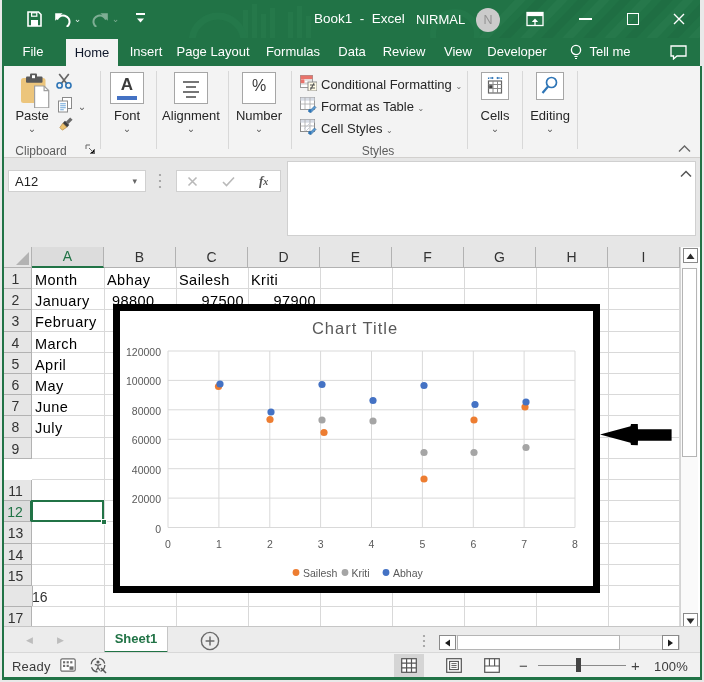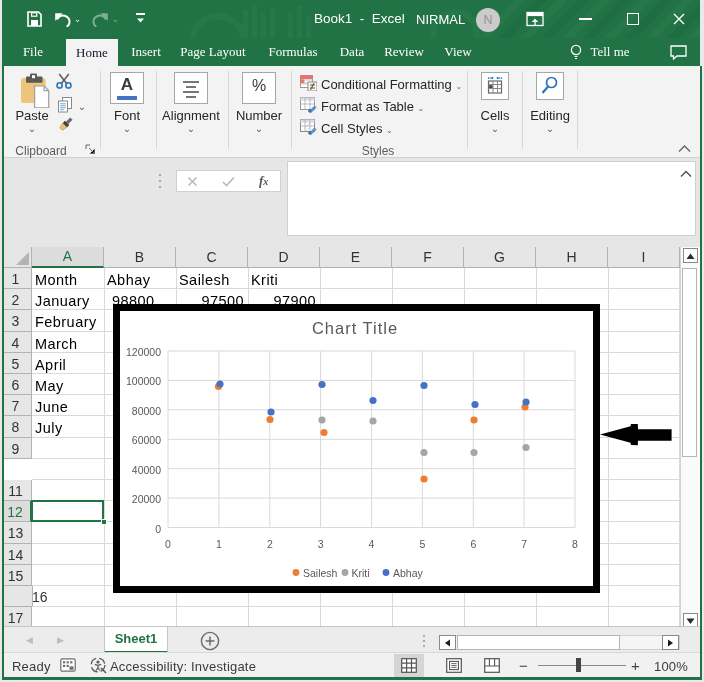--- a/index.html
+++ b/index.html
@@ -1,21 +1,21 @@
 <!DOCTYPE html>
 <html><head>
 <meta charset="utf-8">
 <style>
   * { margin:0; padding:0; box-sizing:border-box; }
   html,body { width:704px; height:682px; overflow:hidden; background:#e8e8e8; }
   body { font-family:"Liberation Sans", sans-serif; position:relative; }
   .abs { position:absolute; }
   
   #titlebar { left:0; top:0; width:704px; height:38px; background:#217346; overflow:hidden; }
-  #tabrow { left:0; top:38px; width:704px; height:28px; background:#217346;font-family:Liberation Serif, serif; }
+  #tabrow { left:0; top:38px; width:704px; height:28px; background:#217346; }
   .ttxt { color:#fff; font-size:13px; }
   .tab { position:absolute; top:0; height:28px; line-height:27px; color:#fff; font-size:13px; text-align:center; }
   
   #ribbon { left:0; top:66px; width:704px; height:92px; background:#f3f3f3; border-bottom:1px solid #d2d0ce; }
   .rsep { position:absolute; top:5px; height:78px; width:1px; background:#d8d8d8; }
   .rlabel { position:absolute; font-size:12px; color:#5c5c5c; text-align:center; }
   .rbtn-label { position:absolute; font-size:13px; color:#262626; text-align:center; }
   .chev { position:absolute; font-size:9.5px; color:#555; text-align:center; }
   .ibox { position:absolute; width:34px; height:32px; background:#fff; border:1px solid #a6a6a6; }
   
@@ -112,20 +112,21 @@
 </div>
 <div class="abs" id="tabrow">
   <div class="tab" style="left:14px;width:38px">File</div>
   <div class="tab" style="left:66px;width:52px;background:#f3f3f3;color:#0f172a;top:1px;height:27px">Home</div>
   <div class="tab" style="left:122px;width:48px">Insert</div>
   <div class="tab" style="left:258px;width:70px">Formulas</div>
   <div class="tab" style="left:170px;width:86px">Page Layout</div>
   <div class="tab" style="left:331px;width:42px">Data</div>
   <div class="tab" style="left:376px;width:56px">Review</div>
   <div class="tab" style="left:436px;width:44px">View</div>
+  <div class="tab" style="left:476px;width:82px">Developer</div>
   <svg class="abs" style="left:569px;top:6px" width="14" height="17" viewBox="0 0 14 17">
     <circle cx="7" cy="6" r="4.6" fill="none" stroke="#fff" stroke-width="1.3"></circle>
     <path d="M5 10.5 h4 M5.4 12.5 h3.2 M6 14.5 h2" stroke="#fff" stroke-width="1.2"></path>
   </svg>
   <div class="tab" style="left:585px;width:50px">Tell me</div>
   <svg class="abs" style="left:670px;top:7px" width="17" height="15" viewBox="0 0 17 15">
     <path d="M1 1 h15 v10 h-9 l-3.5 3 v-3 h-2.5 z" fill="none" stroke="#fff" stroke-width="1.3"></path>
   </svg>
 </div>
 <div class="abs" id="ribbon">
@@ -241,20 +242,21 @@
   </div>
   <div class="rbtn-label" style="left:525px;top:42px;width:50px">Editing</div>
   <div class="chev" style="left:525px;top:57px;width:50px">⌄</div>
   <div class="rsep" style="left:577px"></div>
 
   <svg class="abs" style="left:678px;top:78px" width="13" height="9" viewBox="0 0 13 9">
     <path d="M1 7.5 L6.5 2 L12 7.5" fill="none" stroke="#666" stroke-width="1.4"></path>
   </svg>
 </div>
 <div class="abs" id="fbar">
+  <div id="namebox">A12<span style="position:absolute;right:8px;top:0;color:#666;font-size:9px">▾</span></div>
   <svg class="abs" style="left:158px;top:172px;top:14px" width="4" height="18" viewBox="0 0 4 18">
       <circle cx="2" cy="3" r="1.1" fill="#9a9a9a"></circle>
       <circle cx="2" cy="9" r="1.1" fill="#9a9a9a"></circle>
       <circle cx="2" cy="15" r="1.1" fill="#9a9a9a"></circle>
     </svg>
   <div id="fxbox">
     <svg class="abs" style="left:10px;top:5px" width="11" height="11" viewBox="0 0 11 11">
         <path d="M1.5 1.5 L9.5 9.5 M9.5 1.5 L1.5 9.5" stroke="#b9b9b9" stroke-width="1.6"></path>
       </svg>
     <svg class="abs" style="left:45px;top:5px" width="13" height="11" viewBox="0 0 13 11">
@@ -461,21 +463,20 @@
     <rect x="3" y="6.8" width="2.2" height="2.2" fill="#6e6e6e"></rect>
       <rect x="6.6" y="6.8" width="2.2" height="2.2" fill="#6e6e6e"></rect>
     <rect x="9.5" y="8.4" width="4" height="3.4" fill="#6e6e6e"></rect>
   </svg>
   <svg class="abs" style="left:90px;top:4px" width="17" height="17" viewBox="0 0 17 17">
     <circle cx="8" cy="8" r="6.8" fill="none" stroke="#5a5a5a" stroke-width="1.3" stroke-dasharray="8 3"></circle>
     <circle cx="8" cy="5" r="1.6" fill="#5a5a5a"></circle>
     <path d="M4.8 7.4 l3.2 1 3.2 -1 M8 8.2 v3 M8 10.5 l-1.8 3 M8 10.5 l1.8 3" stroke="#5a5a5a" stroke-width="1.2" fill="none"></path>
     <path d="M11 11 l5 5" stroke="#5a5a5a" stroke-width="1.6"></path>
   </svg>
-  <div class="abs" style="left:110px;top:6px">Accessibility: Investigate</div>
 
   <div class="abs" style="left:394px;top:1px;width:30px;height:23px;background:#d5d5d5"></div>
   <svg class="abs" style="left:401px;top:5px" width="16" height="15" viewBox="0 0 16 15">
     <rect x="0.7" y="0.7" width="14.6" height="13.6" fill="#fff" stroke="#555" stroke-width="1.2"></rect>
     <path d="M0.7 5.2 H15.3 M0.7 9.9 H15.3 M5.6 0.7 V14.3 M10.5 0.7 V14.3" stroke="#555" stroke-width="1.2"></path>
   </svg>
   <svg class="abs" style="left:446px;top:5px" width="16" height="15" viewBox="0 0 16 15">
     <rect x="0.7" y="0.7" width="14.6" height="13.6" fill="#fff" stroke="#555" stroke-width="1.2"></rect>
     <rect x="3.6" y="3.4" width="8.8" height="8.2" fill="none" stroke="#555" stroke-width="1.1"></rect>
     <path d="M5.4 5.6 h5.2 M5.4 7.5 h5.2 M5.4 9.4 h5.2" stroke="#555" stroke-width="0.9"></path>

